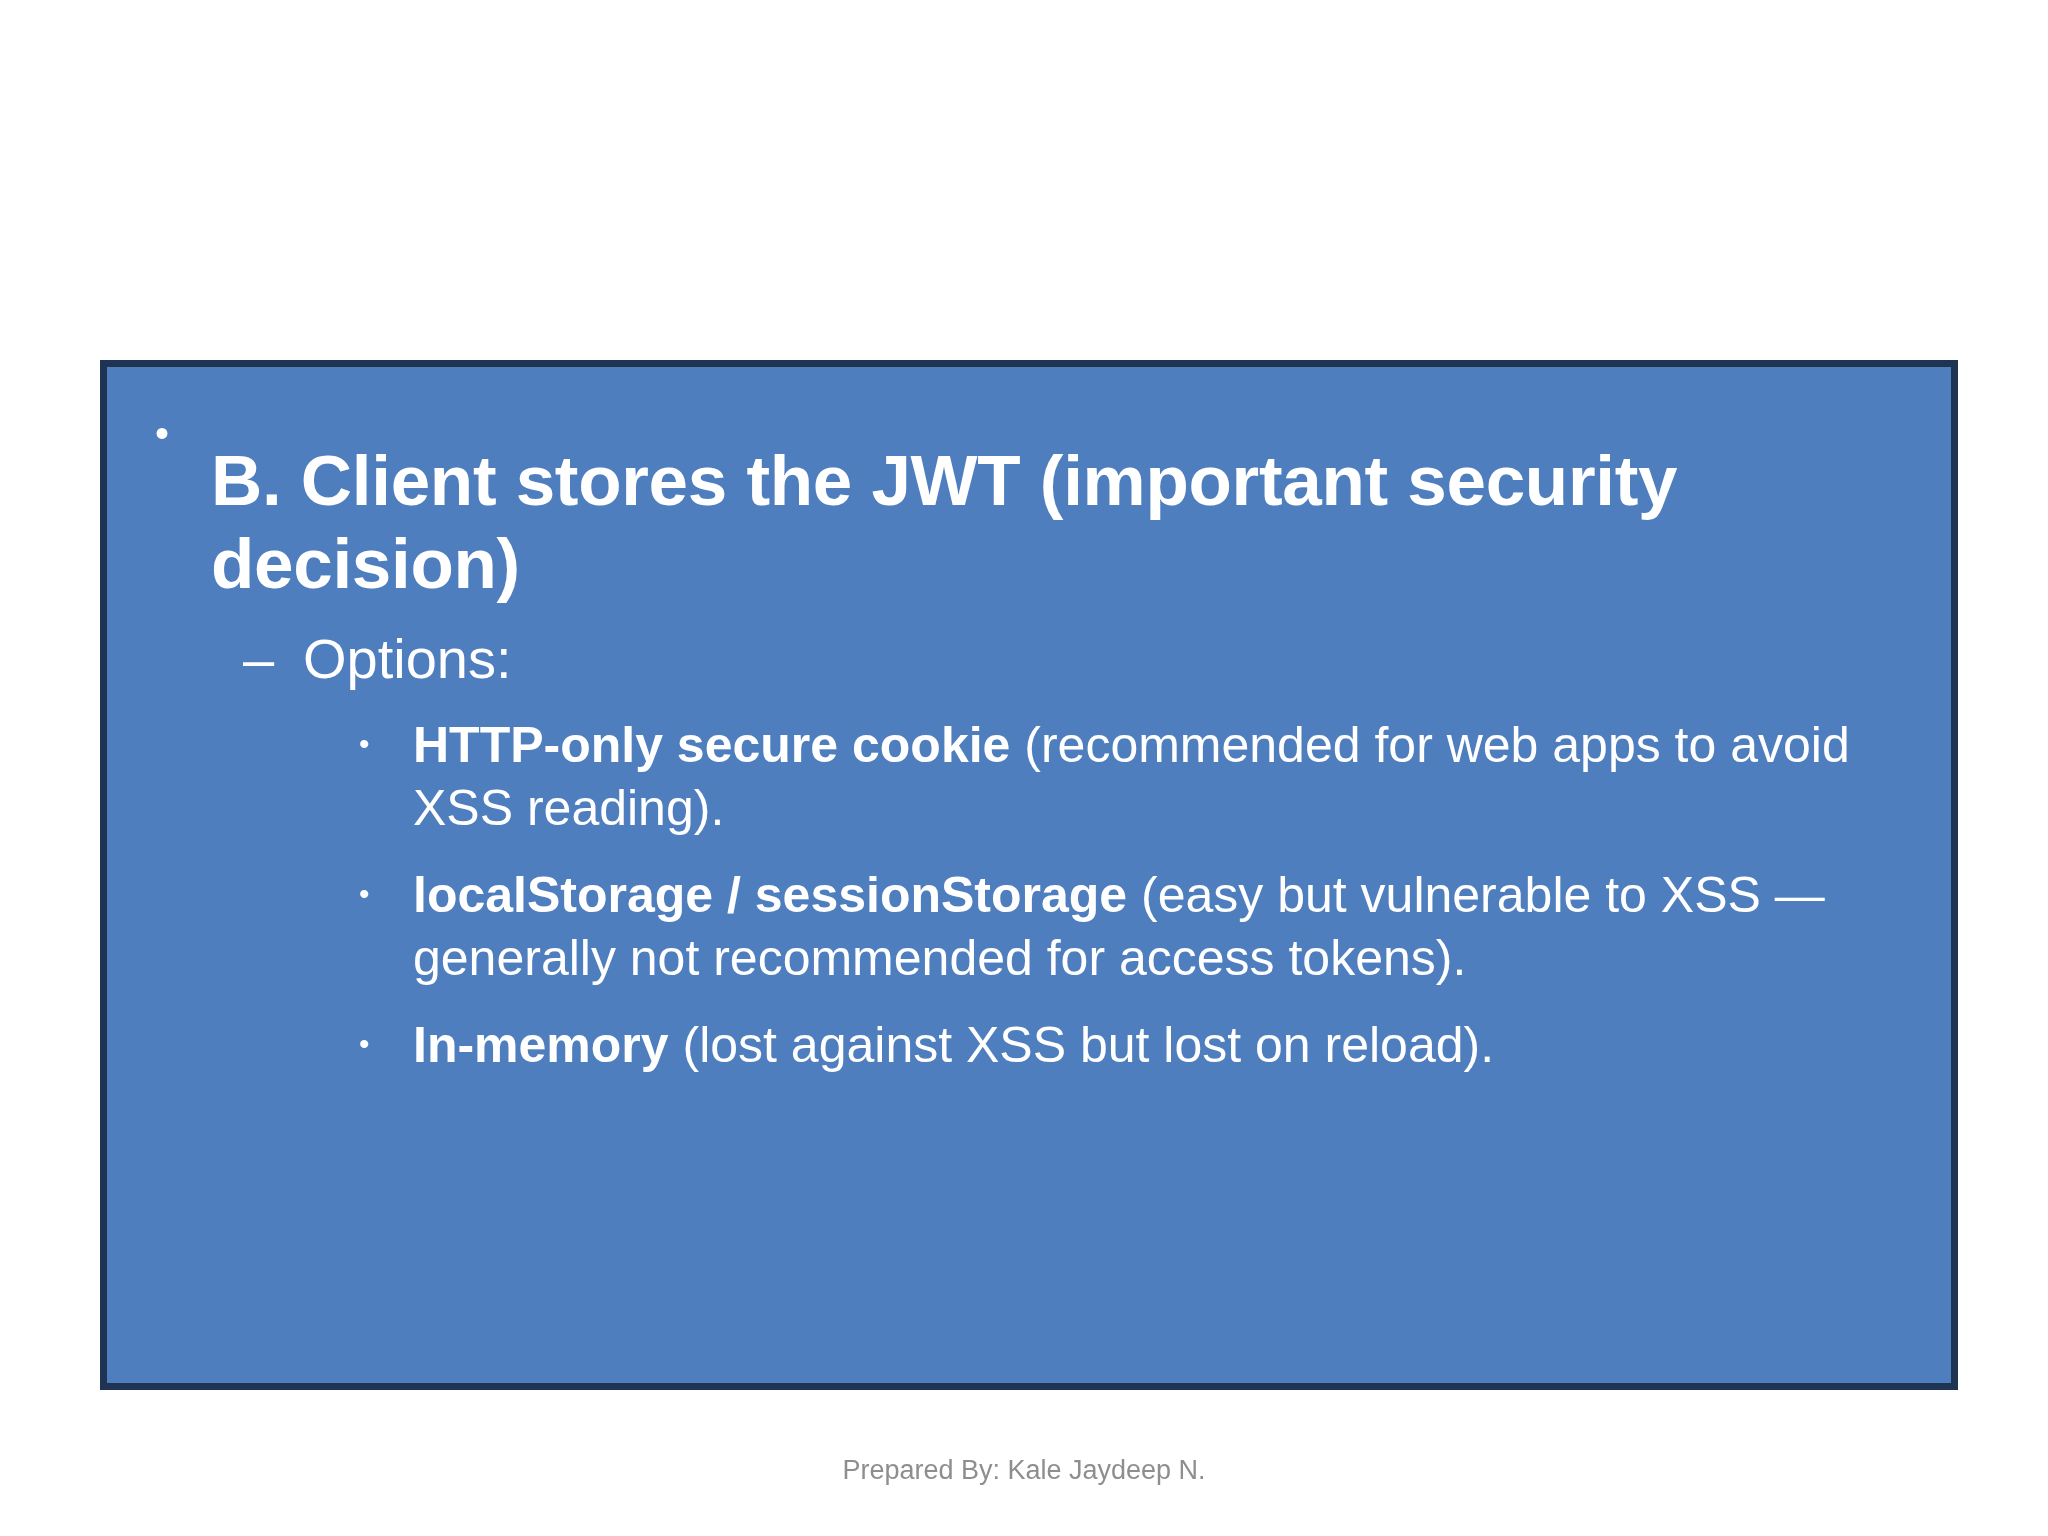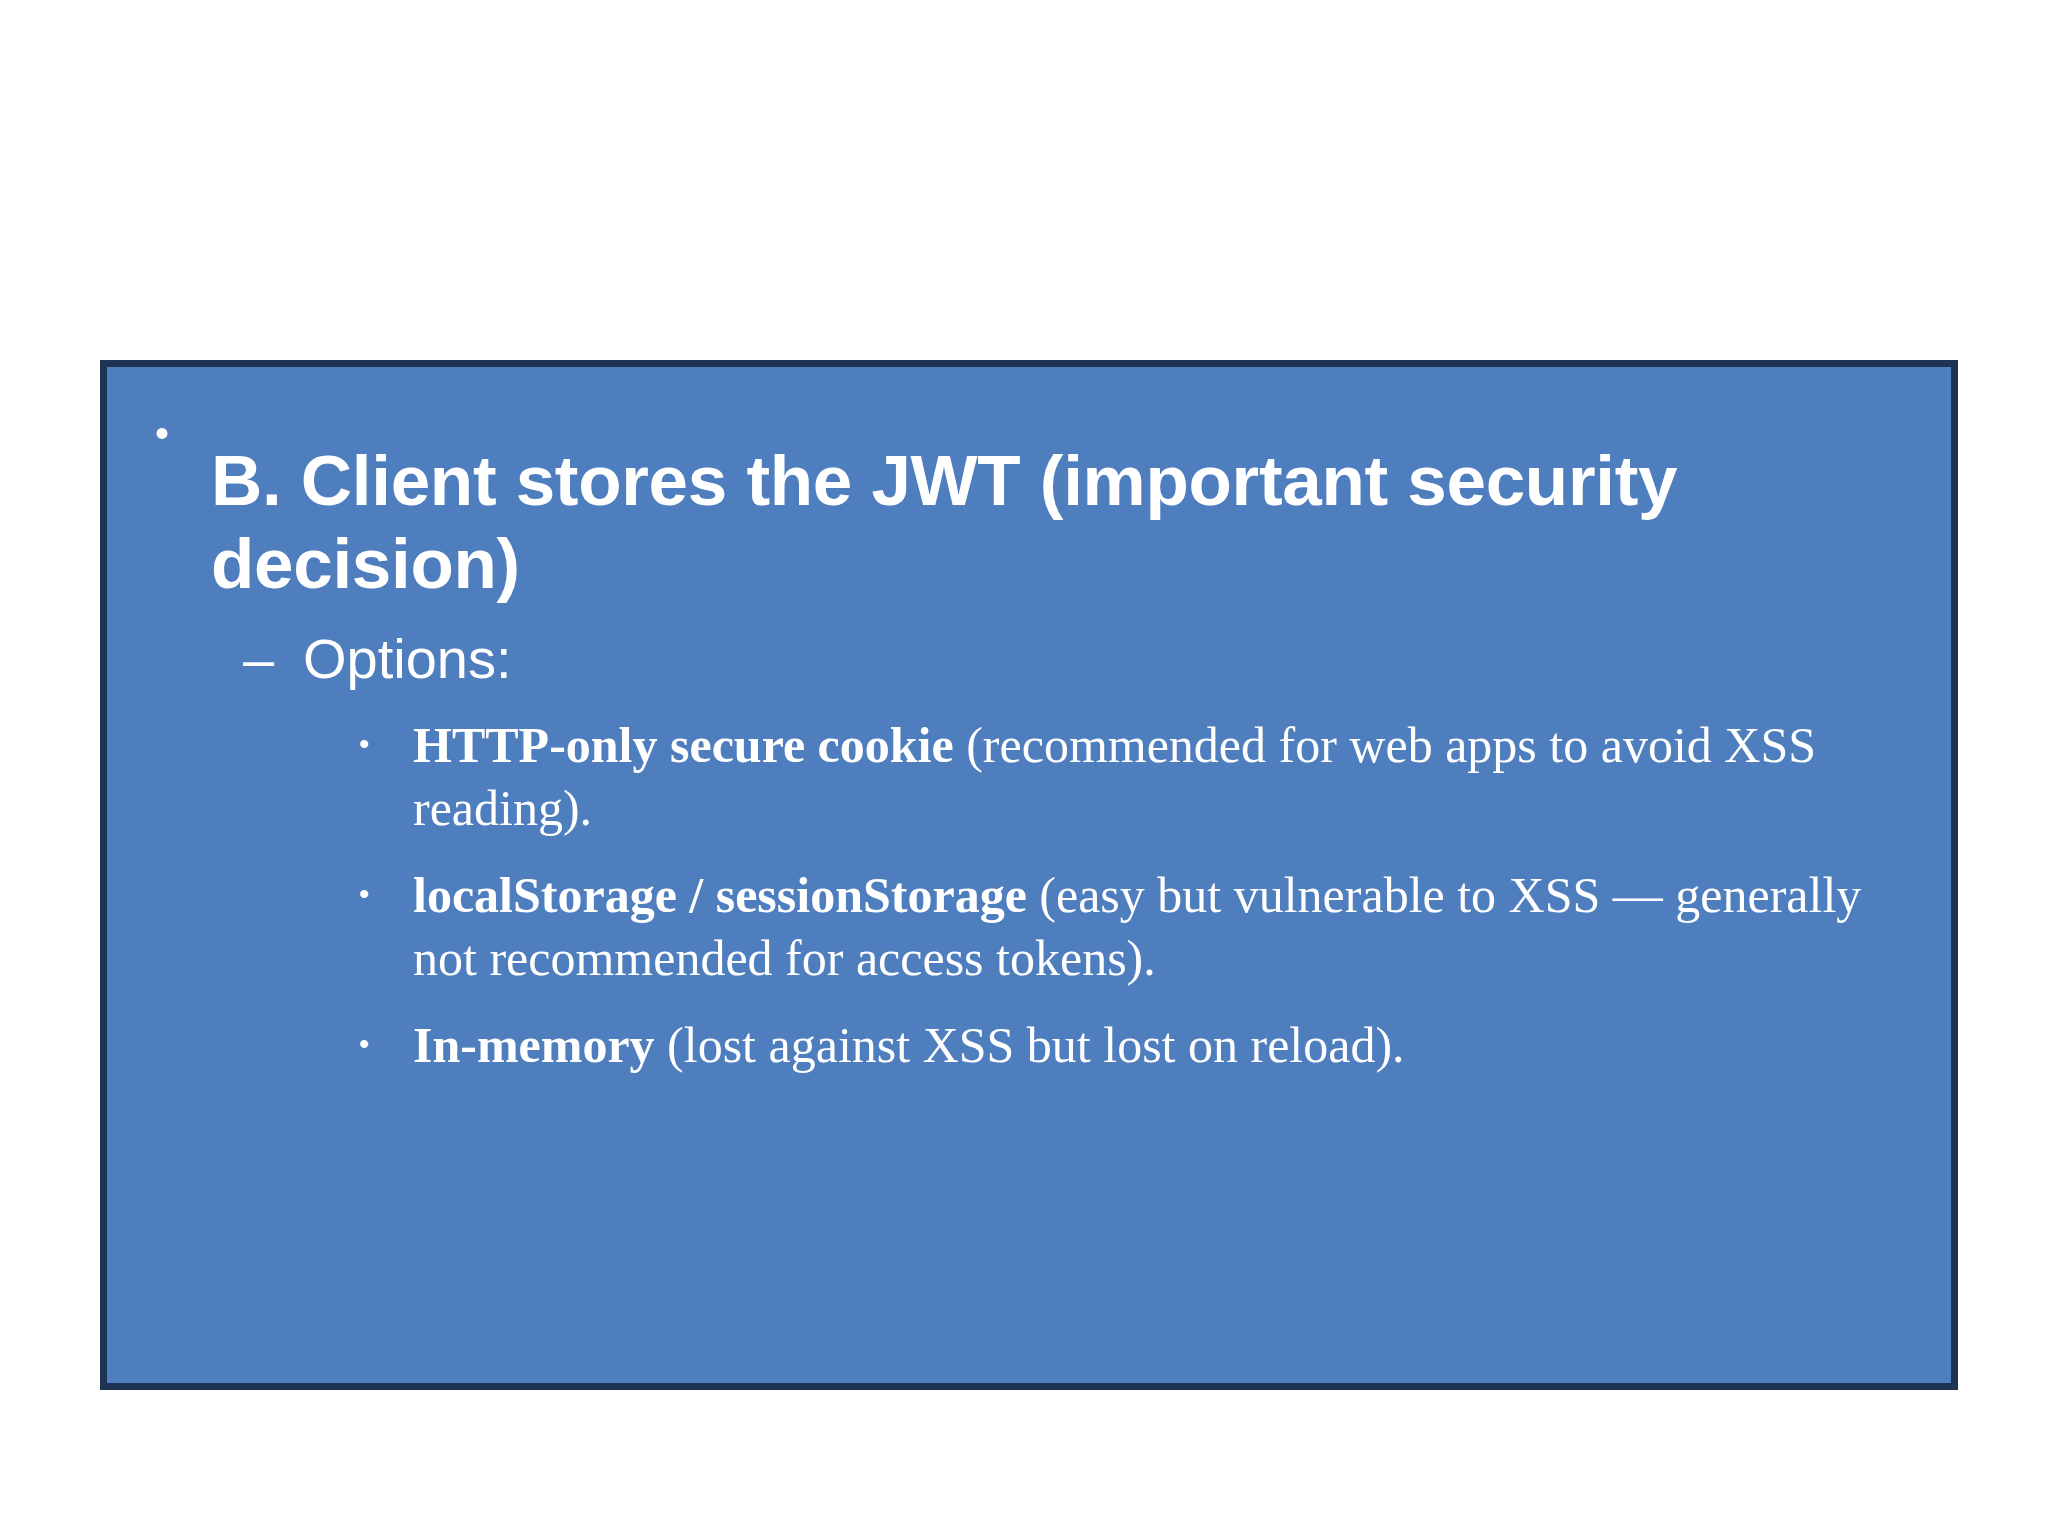--- a/index.html
+++ b/index.html
@@ -95,21 +95,20 @@
   }
   .lvl3 .marker {
     flex: 0 0 auto;
     width: 54px;
     font-size: 30px;
     line-height: 2.0;
   }
   .lvl3 .txt {
     flex: 1 1 auto;
     max-width: 1555px;
-    font-family: Liberation Serif, serif;
   }
   .lvl3 .txt b {
     font-weight: bold;
   }
 
   
   .footer {
     position: absolute;
     left: 0;
     right: 0;
@@ -150,14 +149,15 @@
       </div>
 
       <div class="lvl3">
         <span class="marker">•</span>
         <span class="txt"><b>In-memory</b><span> (lost against XSS but lost on reload).</span></span>
       </div>
 
     </div>
   </div>
 
+  <div class="footer">Prepared By: Kale Jaydeep N.</div>
 
 </div>
 
 </body></html>

